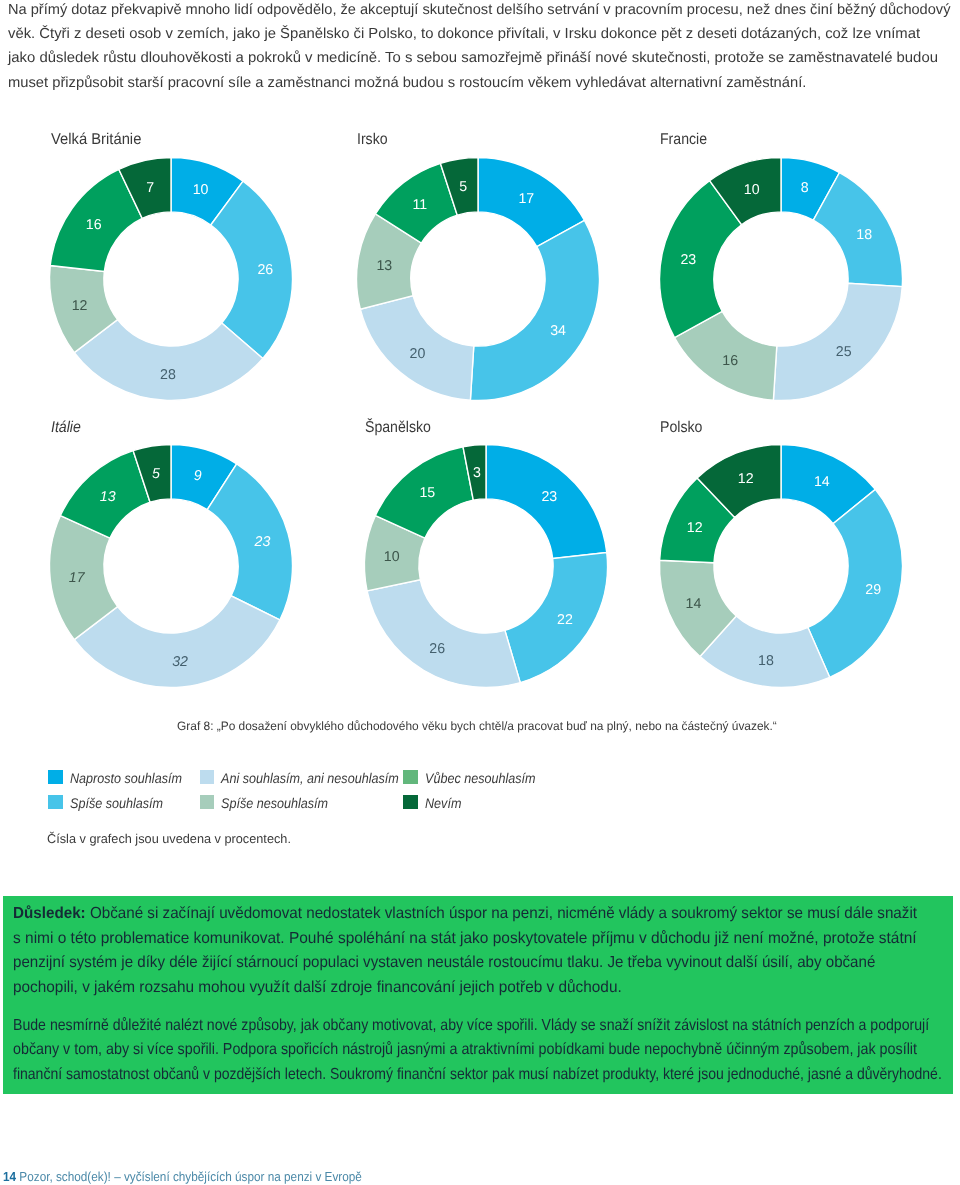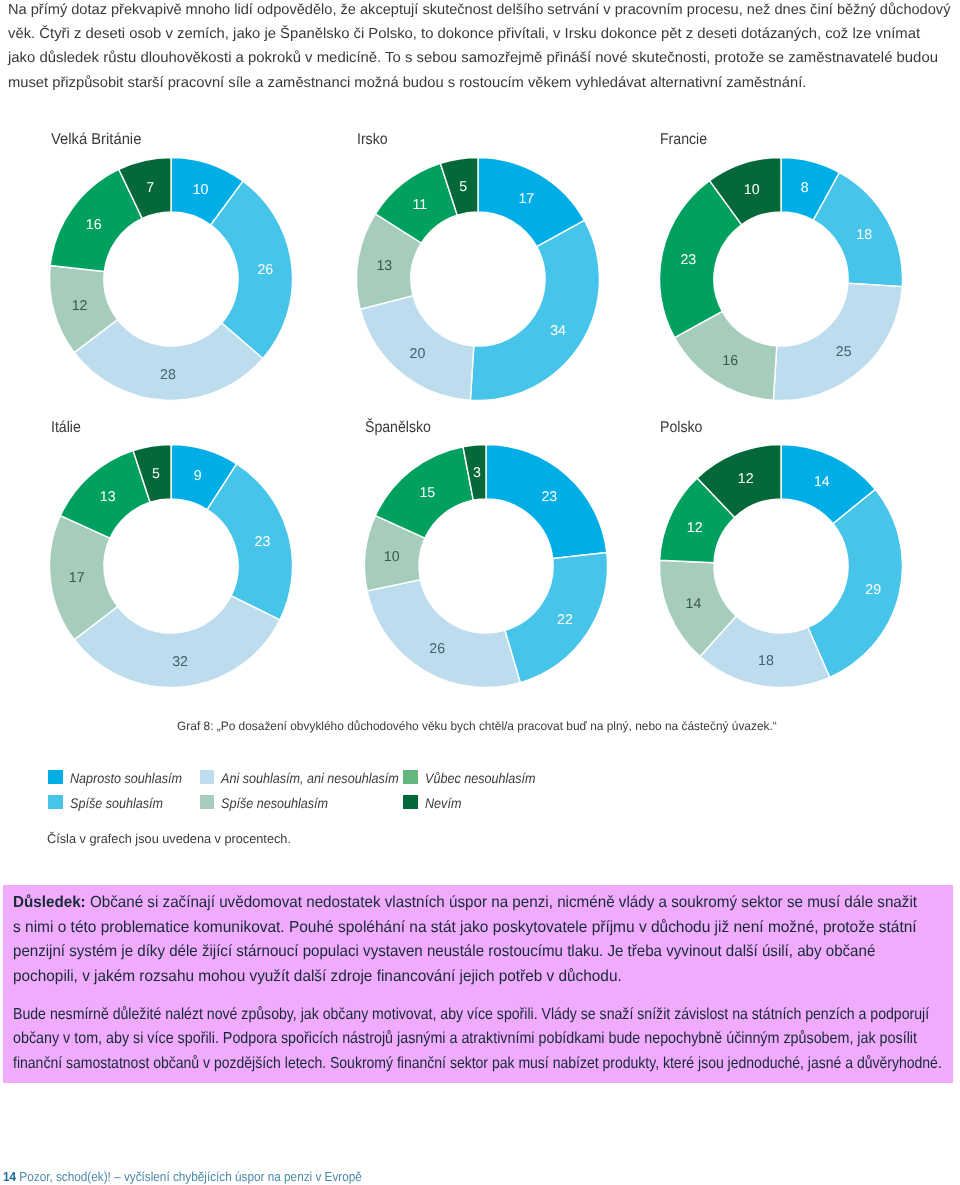--- a/index.html
+++ b/index.html
@@ -108,21 +108,21 @@
           <path d="M257.26,143.63A121.5,121.5 0 0 1 128.37,257.26L131.79,202.97A67.1,67.1 0 0 0 202.97,140.21Z" fill="#BDDCEE" stroke="#ffffff" stroke-width="1.4"></path>
           <text x="198.76" y="212.59" text-anchor="middle" font-size="14.2" fill="#44606e" font-family="&quot;Liberation Sans&quot;,sans-serif">25</text>
           <path d="M128.37,257.26A121.5,121.5 0 0 1 29.53,194.53L77.20,168.33A67.1,67.1 0 0 0 131.79,202.97Z" fill="#A6CDBB" stroke="#ffffff" stroke-width="1.4"></path>
           <text x="85.15" y="221.53" text-anchor="middle" font-size="14.2" fill="#3d564b" font-family="&quot;Liberation Sans&quot;,sans-serif">16</text>
           <path d="M29.53,194.53A121.5,121.5 0 0 1 64.58,37.70L96.56,81.71A67.1,67.1 0 0 0 77.20,168.33Z" fill="#00A05E" stroke="#ffffff" stroke-width="1.4"></path>
           <text x="43.39" y="120.70" text-anchor="middle" font-size="14.2" fill="#ffffff" font-family="&quot;Liberation Sans&quot;,sans-serif">23</text>
           <path d="M64.58,37.70A121.5,121.5 0 0 1 136.00,14.50L136.00,68.90A67.1,67.1 0 0 0 96.56,81.71Z" fill="#056839" stroke="#ffffff" stroke-width="1.4"></path>
           <text x="106.67" y="51.14" text-anchor="middle" font-size="14.2" fill="#ffffff" font-family="&quot;Liberation Sans&quot;,sans-serif">10</text>
         </svg>
       </div>
-      <div class="chart" style="left: 0px; top: 0px;">
+      <div class="chart" style="left: 0px; top: 0px; font-style: italic;">
         <div class="ctitle" style="left: 51px; top: 420.2px; transform: scaleX(0.9);">Itálie</div>
         <svg width="272" height="272" viewBox="0 0 272 272" style="left: 35px; top: 429.8px;">
           <path d="M136.00,14.50A121.5,121.5 0 0 1 201.69,33.79L172.28,79.55A67.1,67.1 0 0 0 136.00,68.90Z" fill="#00AEE7" stroke="#ffffff" stroke-width="1.4"></path>
           <text x="162.74" y="50.34" text-anchor="middle" font-size="14.2" fill="#ffffff" font-family="&quot;Liberation Sans&quot;,sans-serif">9</text>
           <path d="M201.69,33.79A121.5,121.5 0 0 1 244.86,189.95L196.12,165.80A67.1,67.1 0 0 0 172.28,79.55Z" fill="#47C4E9" stroke="#ffffff" stroke-width="1.4"></path>
           <text x="227.47" y="116.11" text-anchor="middle" font-size="14.2" fill="#ffffff" font-family="&quot;Liberation Sans&quot;,sans-serif">23</text>
           <path d="M244.86,189.95A121.5,121.5 0 0 1 39.31,209.58L82.60,176.64A67.1,67.1 0 0 0 196.12,165.80Z" fill="#BDDCEE" stroke="#ffffff" stroke-width="1.4"></path>
           <text x="145.02" y="235.87" text-anchor="middle" font-size="14.2" fill="#44606e" font-family="&quot;Liberation Sans&quot;,sans-serif">32</text>
           <path d="M39.31,209.58A121.5,121.5 0 0 1 25.48,85.53L74.96,108.13A67.1,67.1 0 0 0 82.60,176.64Z" fill="#A6CDBB" stroke="#ffffff" stroke-width="1.4"></path>
           <text x="41.68" y="151.92" text-anchor="middle" font-size="14.2" fill="#3d564b" font-family="&quot;Liberation Sans&quot;,sans-serif">17</text>
@@ -192,21 +192,21 @@
         <span class="lg-lb">Spíše nesouhlasím</span>
       </div>
       <div class="lg-item" style="left: 403.2px; top: 794.5px;">
         <span class="lg-sw" style="background: rgb(5, 104, 57);"></span>
         <span class="lg-lb">Nevím</span>
       </div>
     </div>
 
   <div id="note">Čísla v grafech jsou uvedena v procentech.</div>
 
-  <div id="callout" style="background: #f0abfc;">
+  <div id="callout" style="background: #22c55e; margin-top: 11px;">
       <div class="ln" style="top: 9.1px; transform: scaleX(0.95);"><span class="lnin"><b>Důsledek:</b> <span>Občané si začínají uvědomovat nedostatek vlastních úspor na penzi, nicméně vlády a soukromý sektor se musí dále snažit</span></span></div>
       <div class="ln" style="top: 33.7px; transform: scaleX(0.9667);"><span class="lnin">s nimi o této problematice komunikovat. Pouhé spoléhání na stát jako poskytovatele příjmu v důchodu již není možné, protože státní</span></div>
       <div class="ln" style="top: 58.1px; transform: scaleX(0.9441);"><span class="lnin">penzijní systém je díky déle žijící stárnoucí populaci vystaven neustále rostoucímu tlaku. Je třeba vyvinout další úsilí, aby občané</span></div>
       <div class="ln last" style="top: 82.6px; transform: scaleX(0.9599);"><span class="lnin">pochopili, v jakém rozsahu mohou využít další zdroje financování jejich potřeb v důchodu.</span></div>
       <div class="ln" style="top: 120.7px; transform: scaleX(0.8822);"><span class="lnin">Bude nesmírně důležité nalézt nové způsoby, jak občany motivovat, aby více spořili. Vlády se snaží snížit závislost na státních penzích a podporují</span></div>
       <div class="ln" style="top: 145.1px; transform: scaleX(0.894);"><span class="lnin">občany v tom, aby si více spořili. Podpora spořicích nástrojů jasnými a atraktivními pobídkami bude nepochybně účinným způsobem, jak posílit</span></div>
       <div class="ln last" style="top: 169.6px; transform: scaleX(0.8756);"><span class="lnin">finanční samostatnost občanů v pozdějších letech. Soukromý finanční sektor pak musí nabízet produkty, které jsou jednoduché, jasné a důvěryhodné.</span></div>
     </div>
 
   <div id="footer">

